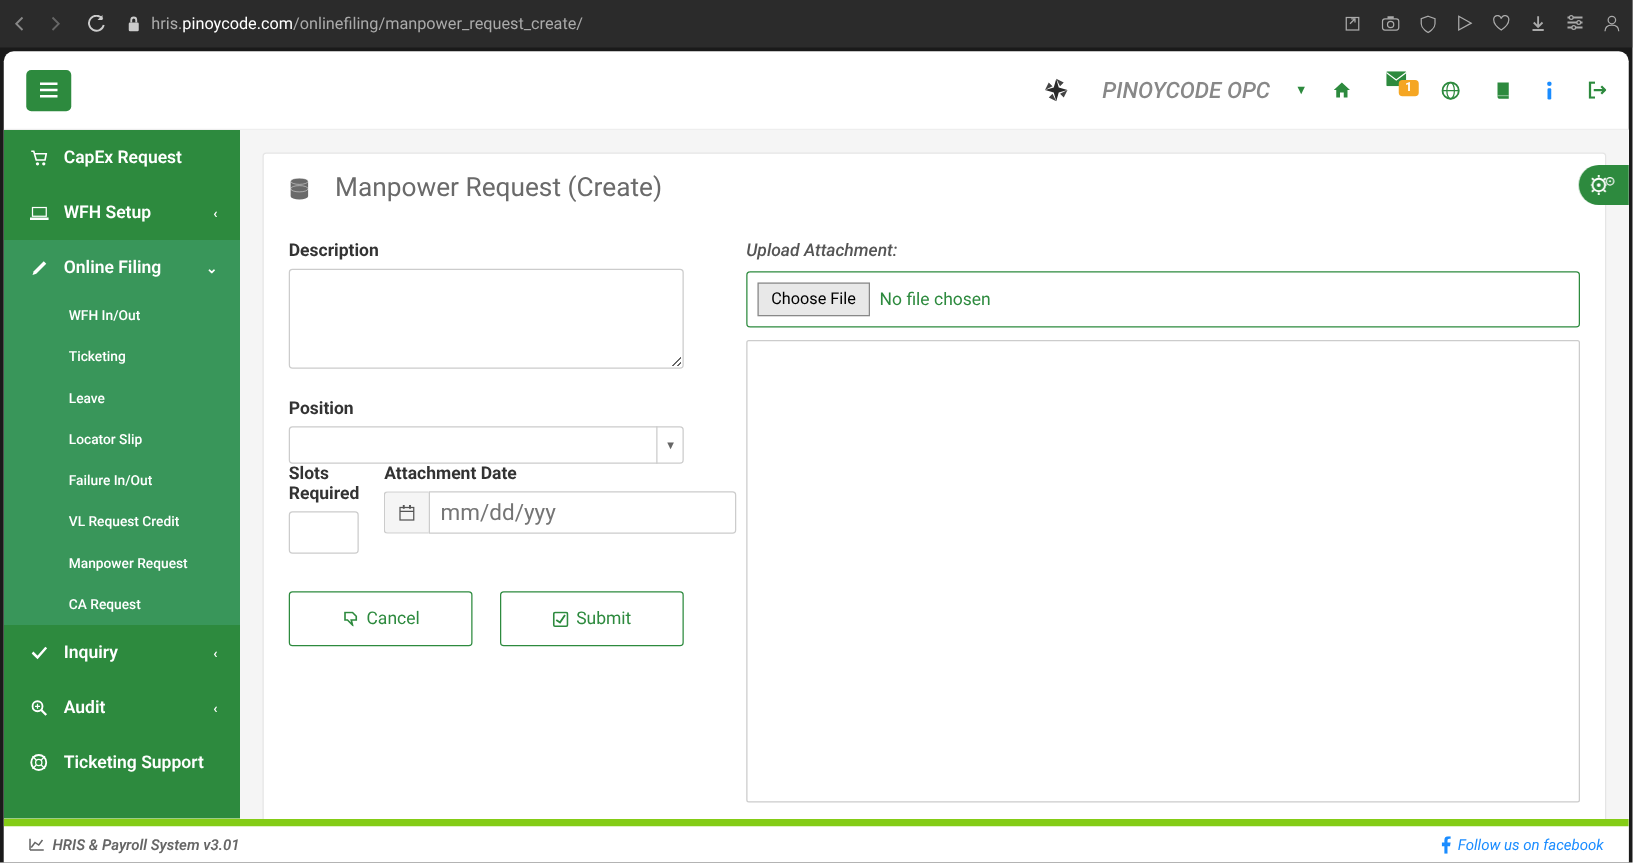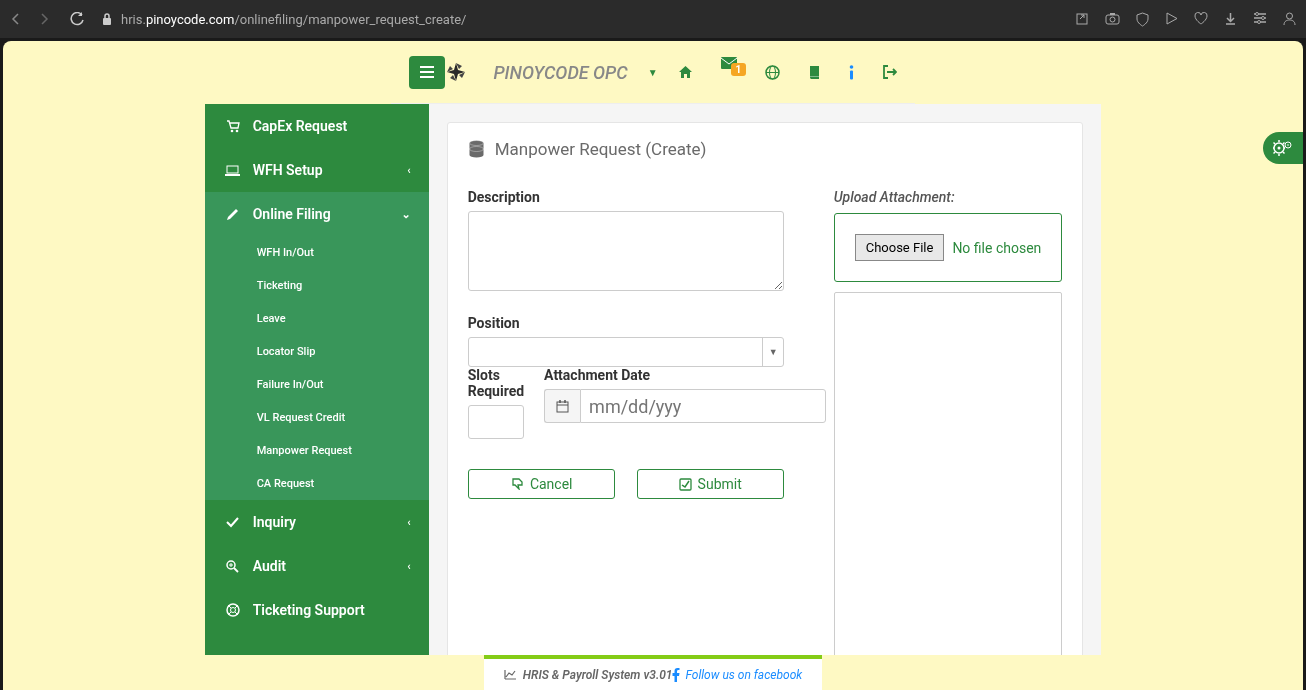--- a/index.html
+++ b/index.html
@@ -10,50 +10,50 @@
 .nav-arrows { display: flex; gap: 16px; margin-right: 20px; }
 .nav-arrow { width: 12px; height: 12px; display: flex; align-items: center; justify-content: center; cursor: pointer; color: #888; }
 .reload { margin-right: 16px; cursor: pointer; }
 .url-lock { margin-right: 8px; color: #ccc; }
 .url-bar { flex: 1; color: #aaa; font-size: 13px; }
 .url-bar .domain { color: #fff; }
 .chrome-icons { display: flex; gap: 16px; color: #aaa; font-size: 14px; }
 .chrome-icons span { cursor: pointer; }
 
 
-.app-frame { background: #fef9c3; margin: 3px 3px 0 3px; border-radius: 8px 8px 0 0; height: 649px; display: flex; flex-direction: column; overflow: hidden; align-items: center; }
+.app-frame { background: #ffffff; margin: 3px 3px 0 3px; border-radius: 8px 8px 0 0; height: 649px; display: flex; flex-direction: column; overflow: hidden; }
 
 .topbar { height: 63px; display: flex; align-items: center; padding: 0 18px; border-bottom: 1px solid #eee; }
 .hamburger-btn { width: 36px; height: 33px; background: #2d8a3e; border-radius: 4px; display: flex; align-items: center; justify-content: center; cursor: pointer; }
 .hamburger-lines { display: flex; flex-direction: column; gap: 3px; }
 .hamburger-lines div { width: 14px; height: 2px; background: #fff; }
 .topbar-right { margin-left: auto; display: flex; align-items: center; gap: 20px; }
 .company-label { color: #888; font-size: 18px; font-style: italic; font-weight: 500; }
 .logo-star { width: 22px; height: 22px; display: inline-flex; align-items: center; margin-right: 6px; }
 .top-icons { display: flex; align-items: center; gap: 28px; color: #2d8a3e; font-size: 15px; }
 .top-icons span { cursor: pointer; position: relative; }
 .info-icon { color: #1a8cff; }
 .badge { position: absolute; top: -10px; right: -10px; background: #f5a623; color: #fff; font-size: 10px; padding: 1px 5px; border-radius: 3px; font-weight: bold; }
 .caret-down { color: #2d8a3e; font-size: 10px; }
 
 .app-body { flex: 1; display: flex; overflow: hidden; }
 
 
-.sidebar { width: 224px; background: #2d8a3e; color: #fff; display: flex; flex-direction: column; overflow-y: auto; }
+.sidebar { width: 189px; background: #2d8a3e; color: #fff; display: flex; flex-direction: column; overflow-y: auto; }
 .side-item { padding: 14px 18px; display: flex; align-items: center; font-size: 14px; cursor: pointer; font-weight: 600; }
 .side-item.active-parent { background: #39965a; }
 .side-item .icon-slot { width: 20px; margin-right: 10px; display: inline-flex; align-items: center; justify-content: center; font-size: 13px; }
 .side-item .chev { margin-left: auto; font-size: 11px; }
 .sub-items { background: #39965a; }
 .sub-item { padding: 10px 32px 10px 52px; font-size: 11px; cursor: pointer; font-weight: 500; }
 
 
 .main { flex: 1; background: #f5f5f5; padding: 18px; overflow: auto; position: relative; }
 .panel { background: #fff; border: 1px solid #e5e5e5; border-radius: 3px; }
-.panel-header { padding: 16px 20px; font-size: 17px; color: #6a6a6a; display: flex; align-items: center; }
+.panel-header { padding: 16px 20px; font-size: 21px; color: #6a6a6a; display: flex; align-items: center; gap: 10px; }
 .panel-header .db-icon { margin-right: 10px; color: #6a6a6a; }
 .panel-body { padding: 14px 20px 28px; display: flex; gap: 50px; }
 
 .form-left { width: 316px; }
 .form-right { flex: 1; }
 
 .form-label { font-weight: 700; font-size: 14px; margin-bottom: 6px; display: block; color: #333; }
 .form-label-italic { font-style: italic; font-weight: 500; color: #555; font-size: 14px; margin-bottom: 8px; display: block; }
 
 .textarea { width: 100%; height: 80px; border: 1px solid #ccc; border-radius: 3px; resize: vertical; padding: 6px; font-size: 13px; }
@@ -62,30 +62,30 @@
 .select-caret { position: absolute; right: 0; top: 0; width: 22px; height: 30px; border-left: 1px solid #ccc; display: flex; align-items: center; justify-content: center; font-size: 9px; color: #666; pointer-events: none; }
 
 .row2 { display: flex; gap: 20px; }
 .row2 > div { flex: 1; }
 .text-input { width: 100%; height: 34px; border: 1px solid #ccc; border-radius: 3px; padding: 0 8px; font-size: 13px; }
 .date-group { display: flex; }
 .date-icon { width: 36px; height: 34px; border: 1px solid #ccc; border-right: none; background: #f5f5f5; display: flex; align-items: center; justify-content: center; color: #555; border-radius: 3px 0 0 3px; }
 .date-input { flex: 1; height: 34px; border: 1px solid #ccc; border-radius: 0 3px 3px 0; padding: 11px 8px; font-size: 18px; color: #888; }
 
 .btn-row { display: flex; gap: 22px; margin-top: 30px; }
-.btn { flex: 1; height: 30px; border: 1px solid #2d8a3e; background: #fff; color: #2d8a3e; border-radius: 3px; cursor: pointer; font-size: 14px; display: flex; align-items: center; justify-content: center; gap: 6px; }
-
-.file-box { border: 1.5px solid #2d8a3e; border-radius: 3px; padding: 20px; display: flex; align-items: center; gap: 8px; }
+.btn { flex: 1; height: 44px; border: 1px solid #2d8a3e; background: #fff; color: #2d8a3e; border-radius: 3px; cursor: pointer; font-size: 14px; display: flex; align-items: center; justify-content: center; gap: 6px; }
+
+.file-box { border: 1.5px solid #2d8a3e; border-radius: 3px; padding: 8px; display: flex; align-items: center; gap: 8px; }
 .choose-file-btn { padding: 5px 10px; background: #e8e8e8; border: 1px solid #888; font-size: 13px; cursor: pointer; }
 .file-status { color: #2d8a3e; font-size: 14px; }
 .dropzone { margin-top: 10px; border: 1px solid #ccc; height: 370px; border-radius: 2px; }
 
 .floating-gear { position: fixed; right: 3px; top: 132px; background: #2d8a3e; color: #fff; padding: 8px 10px; border-radius: 18px 0 0 18px; cursor: pointer; font-size: 16px; z-index: 10; }
 
-.footer { height: 35px; border-top: 4px solid #84cc16; background: #fff; display: flex; align-items: center; padding: 0 20px; font-size: 12px; color: #666; }
+.footer { height: 35px; border-top: 6px solid #84cc16; background: #fff; display: flex; align-items: center; padding: 0 20px; font-size: 12px; color: #666; }
 .footer .fb { margin-left: auto; color: #1a8cff; font-style: italic; display: flex; align-items: center; gap: 5px; cursor: pointer; }
 .footer .ver-ico { margin-right: 6px; }
 
 svg { display: block; }
 </style>
 </head>
 <body>
 
 <div class="browser-chrome">
   <div class="nav-arrows">

